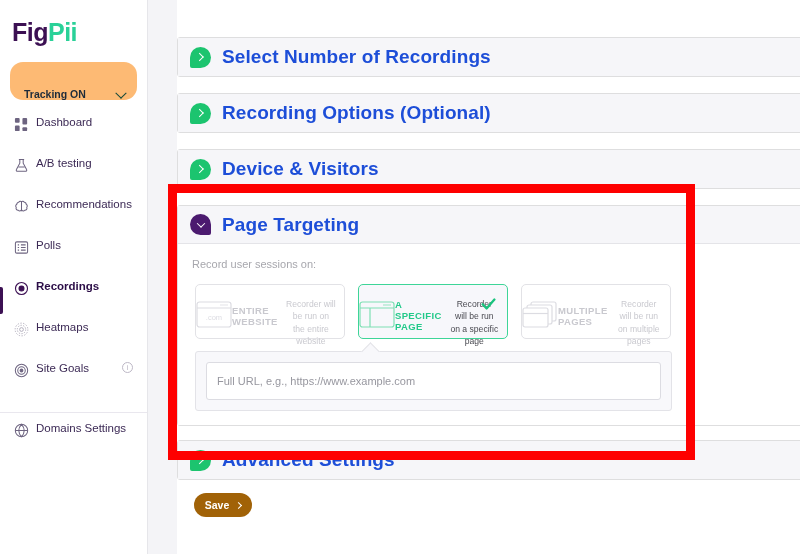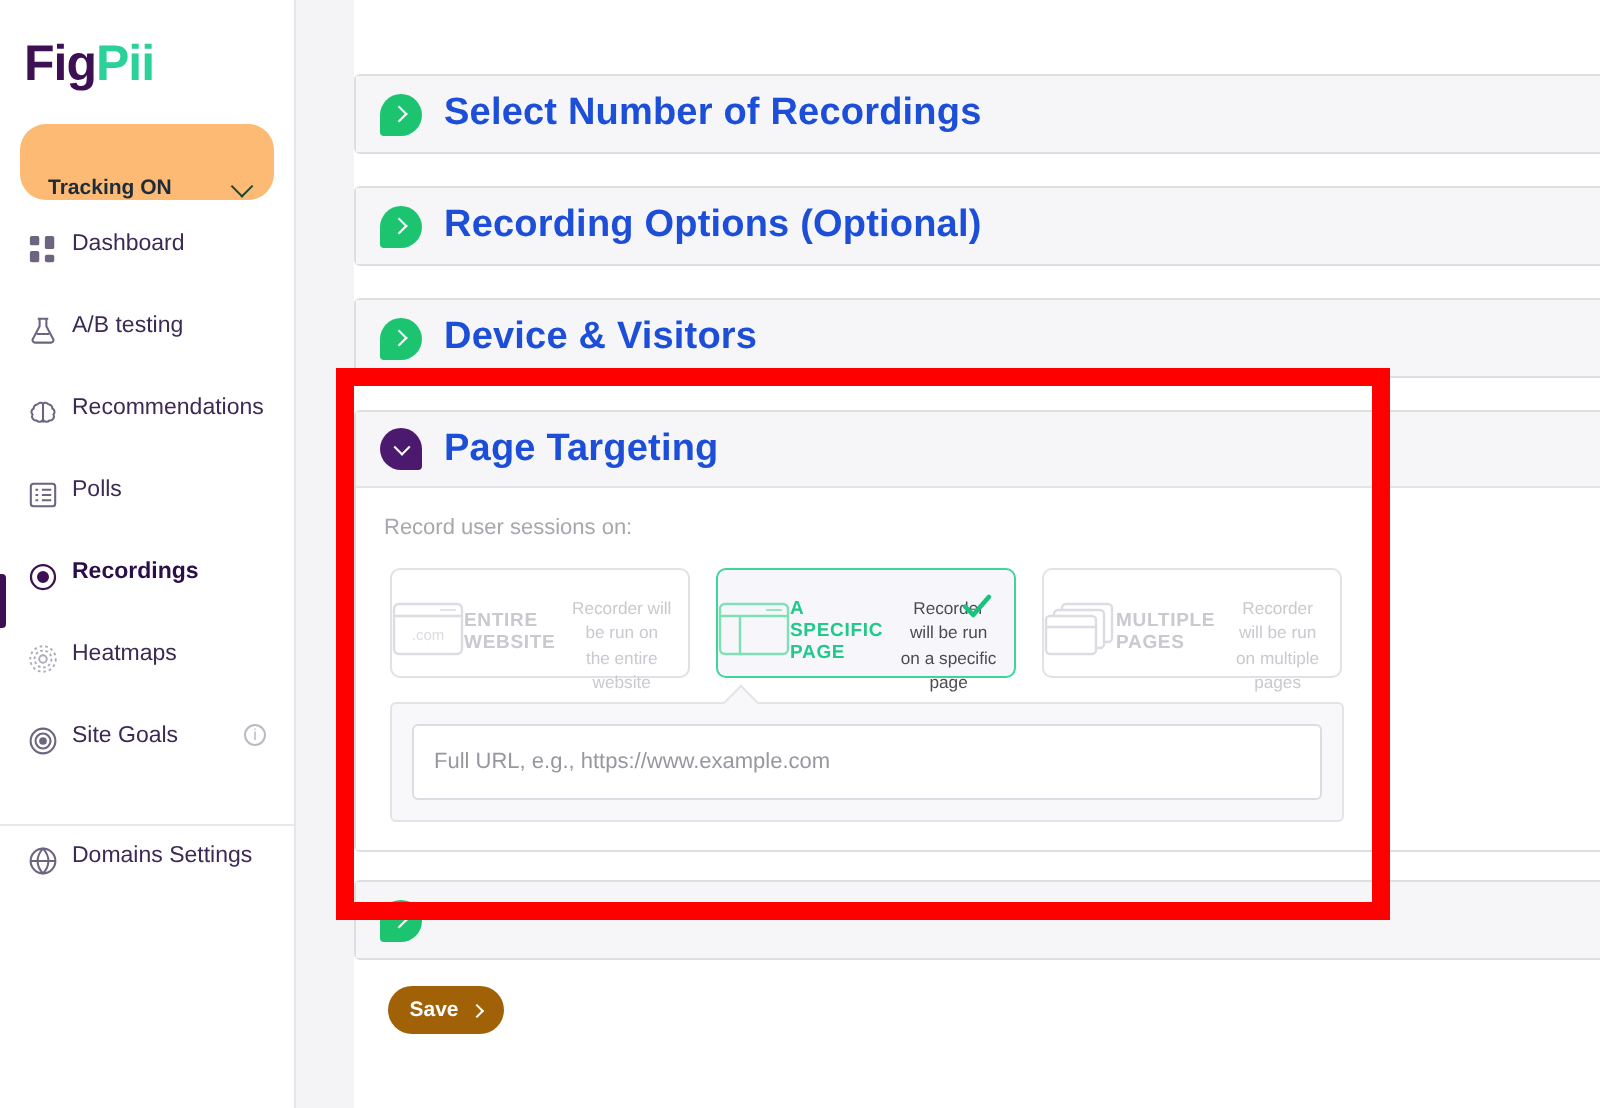--- a/index.html
+++ b/index.html
@@ -398,20 +398,21 @@
             <input class="url-input" type="text" placeholder="Full URL, e.g., https://www.example.com" style="">
           </div>
         </div>
       </div>
 
       <div class="acc" style="margin-bottom:13px;">
         <div class="acc-head">
           <span class="bubble">
               <span class="ch"></span>
             </span>
+          <span class="acc-title">Advanced Settings</span>
         </div>
       </div>
 
       <button class="save-btn">
         <span>Save</span>
         <span class="ch2"></span>
       </button>
 
     </div>
   </main>

